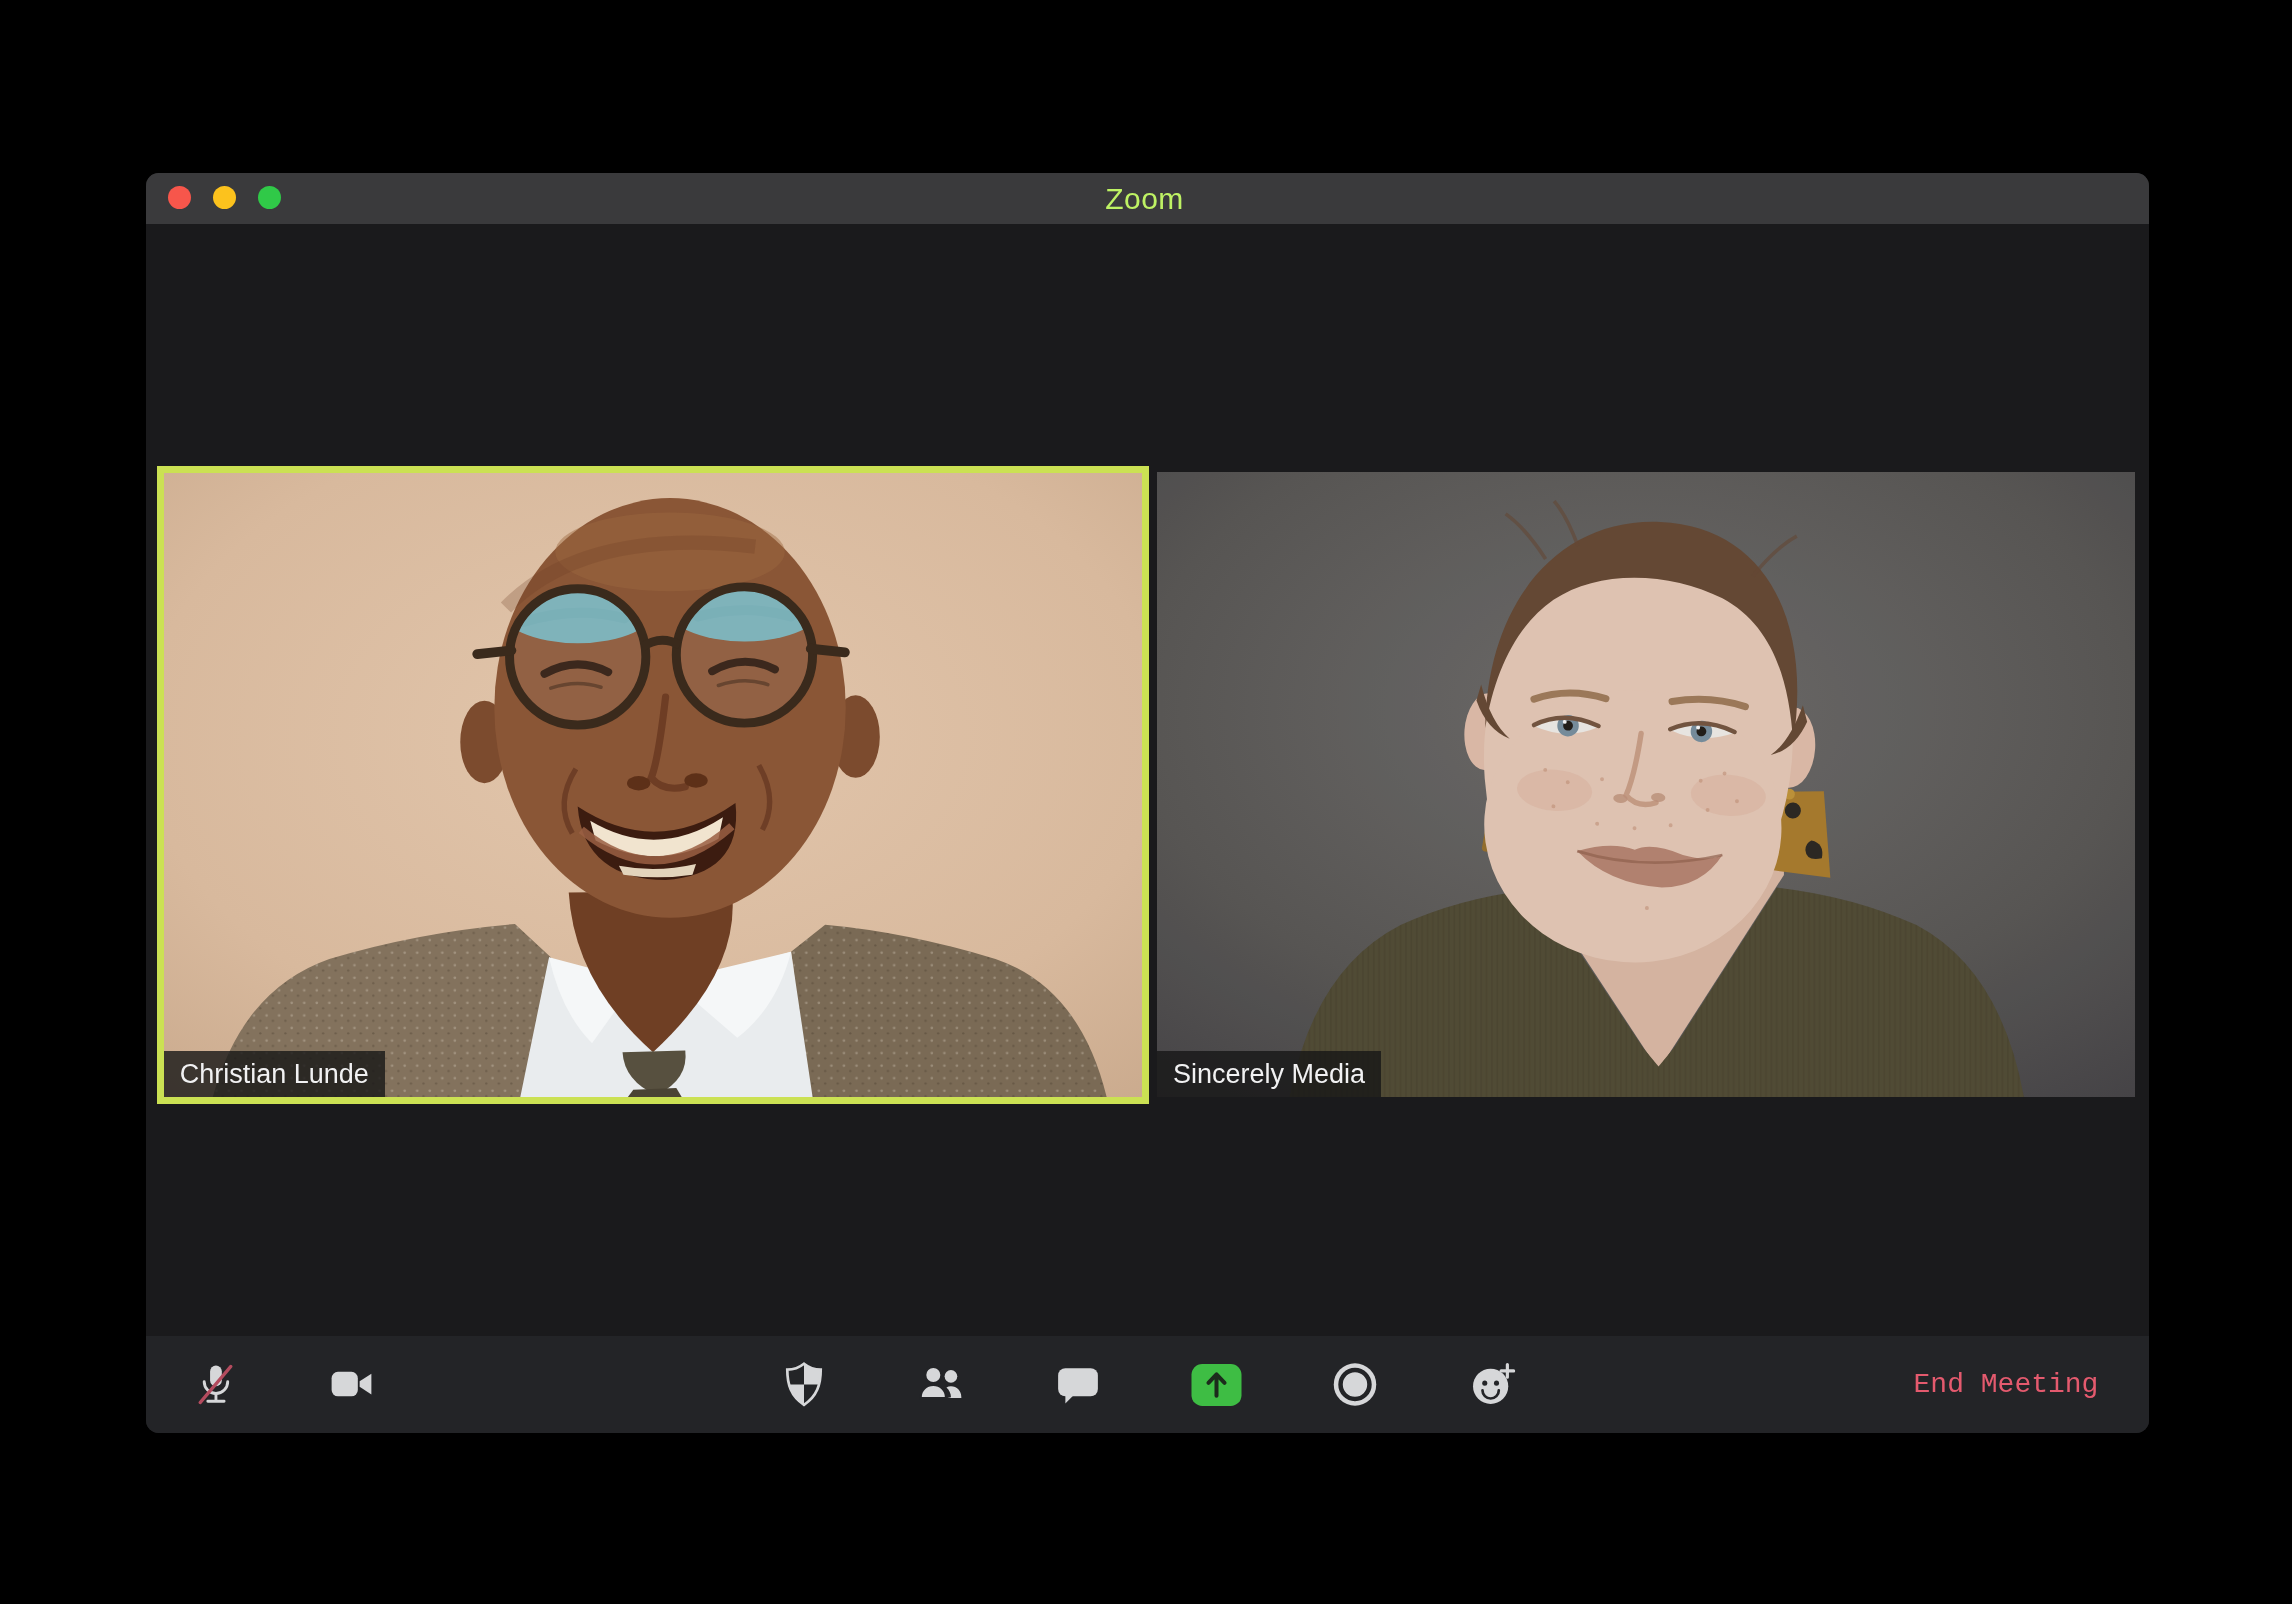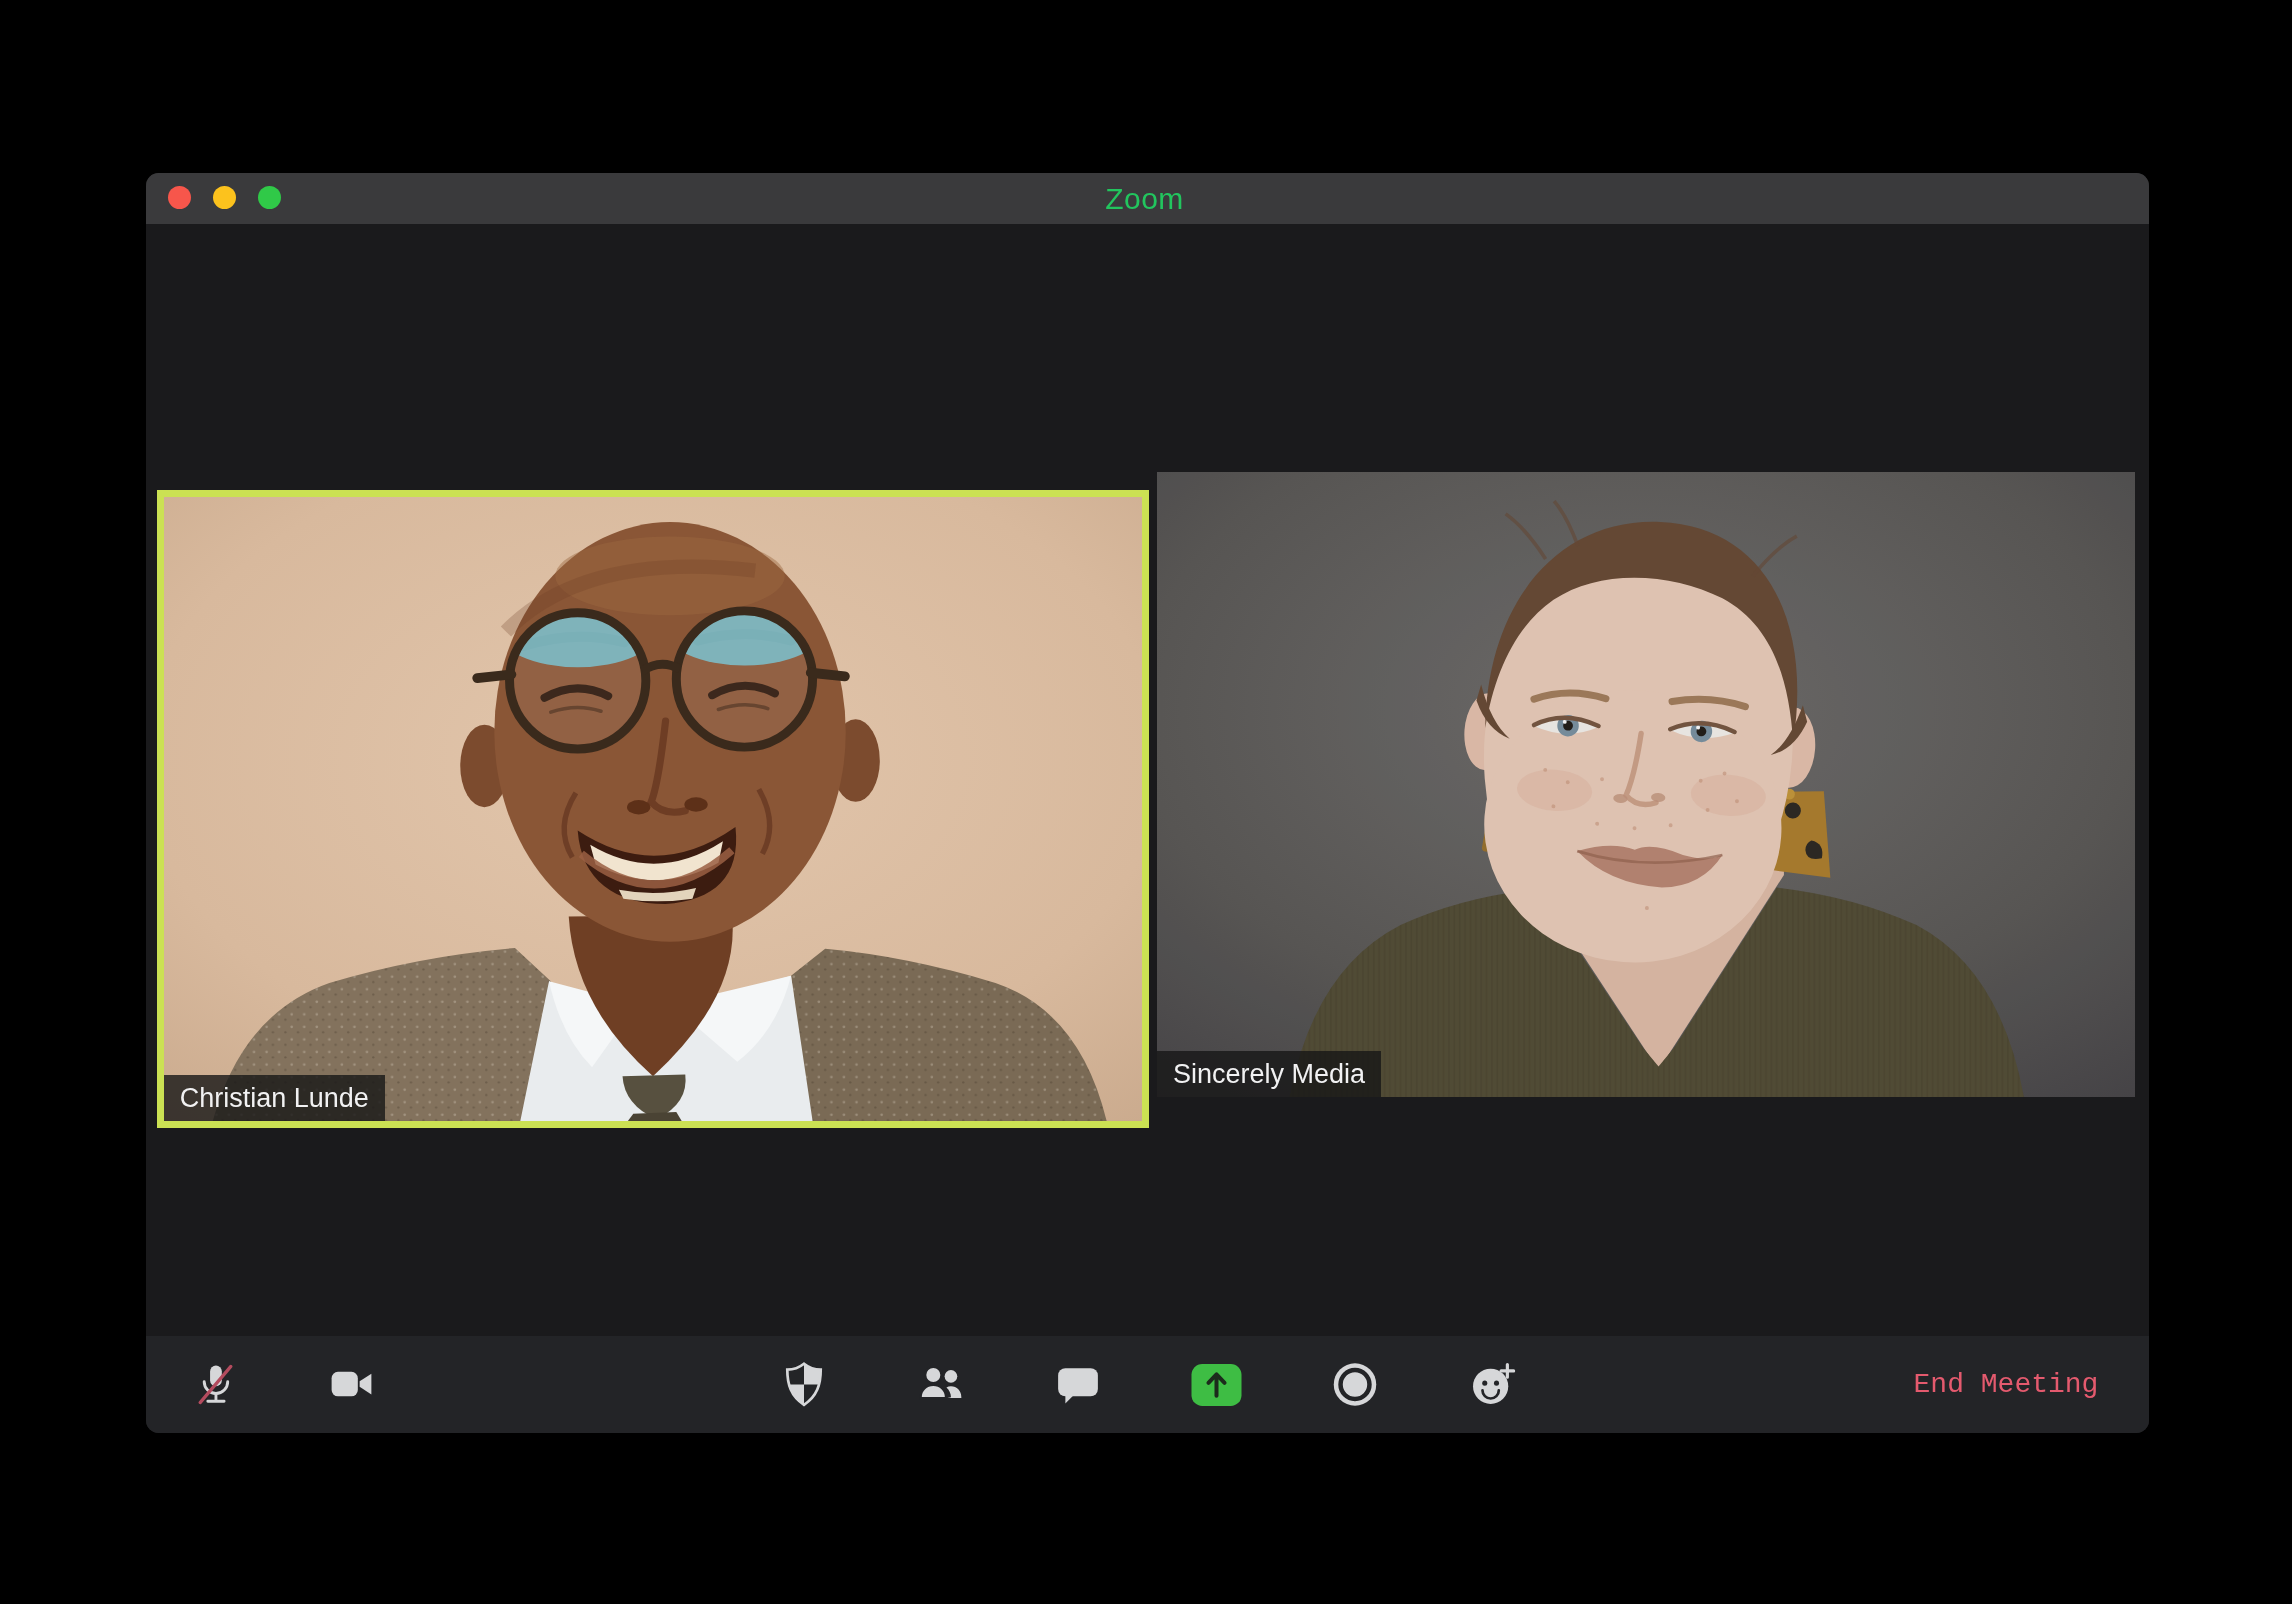--- a/index.html
+++ b/index.html
@@ -5,25 +5,25 @@
   html,body{margin:0;padding:0;background:#000;}
   .stage{position:relative;width:2293px;height:1605px;background:#000;overflow:hidden;
          font-family:"Liberation Sans","DejaVu Sans",sans-serif;}
   .window{position:absolute;left:146px;top:173px;width:2003px;height:1260px;
           background:#1a1a1c;border-radius:12.5px;overflow:hidden;}
   
   .titlebar{position:absolute;left:0;top:0;right:0;height:51px;background:#3a3a3c;}
   .lights{position:absolute;left:21.5px;top:13.4px;display:flex;gap:22.4px;}
   .light{width:23px;height:23px;border-radius:50%;}
   .title{position:absolute;left:0;right:6px;top:0;height:51px;line-height:51px;text-align:center;
-         font-size:30px;color:#22c55e;letter-spacing:0.4px;}
+         font-size:30px;color:#bef264;letter-spacing:0.4px;}
   
   .tile{position:absolute;background:#2a2a2c;box-sizing:border-box;}
   .tile svg{display:block;width:100%;height:100%;}
-  .tile-left{left:10.7px;top:293px;width:992px;height:638px;border:7.2px solid #cbe153;margin-top:24px;}
+  .tile-left{left:10.7px;top:293px;width:992px;height:638px;border:7.2px solid #cbe153;}
   .tile-right{left:1011px;top:299px;width:978px;height:625px;border-radius:28px;}
   .nameplate{position:absolute;left:0;bottom:0;background:rgba(23,23,23,.80);color:#f1f1f2;
              font-size:27px;line-height:30px;padding:8px 16px;white-space:nowrap;}
   
   .toolbar{position:absolute;left:0;right:0;bottom:0;height:97px;background:#232427;}
   .tb-group{position:absolute;top:0;height:97px;display:flex;align-items:center;}
   .tb-left{left:46px;gap:89px;}
   .tb-center{left:50%;transform:translateX(-50%);gap:90px;}
   .tb-btn{width:47px;height:47px;padding:0;margin:0;background:transparent;border:none;
           display:flex;align-items:center;justify-content:center;cursor:pointer;}

